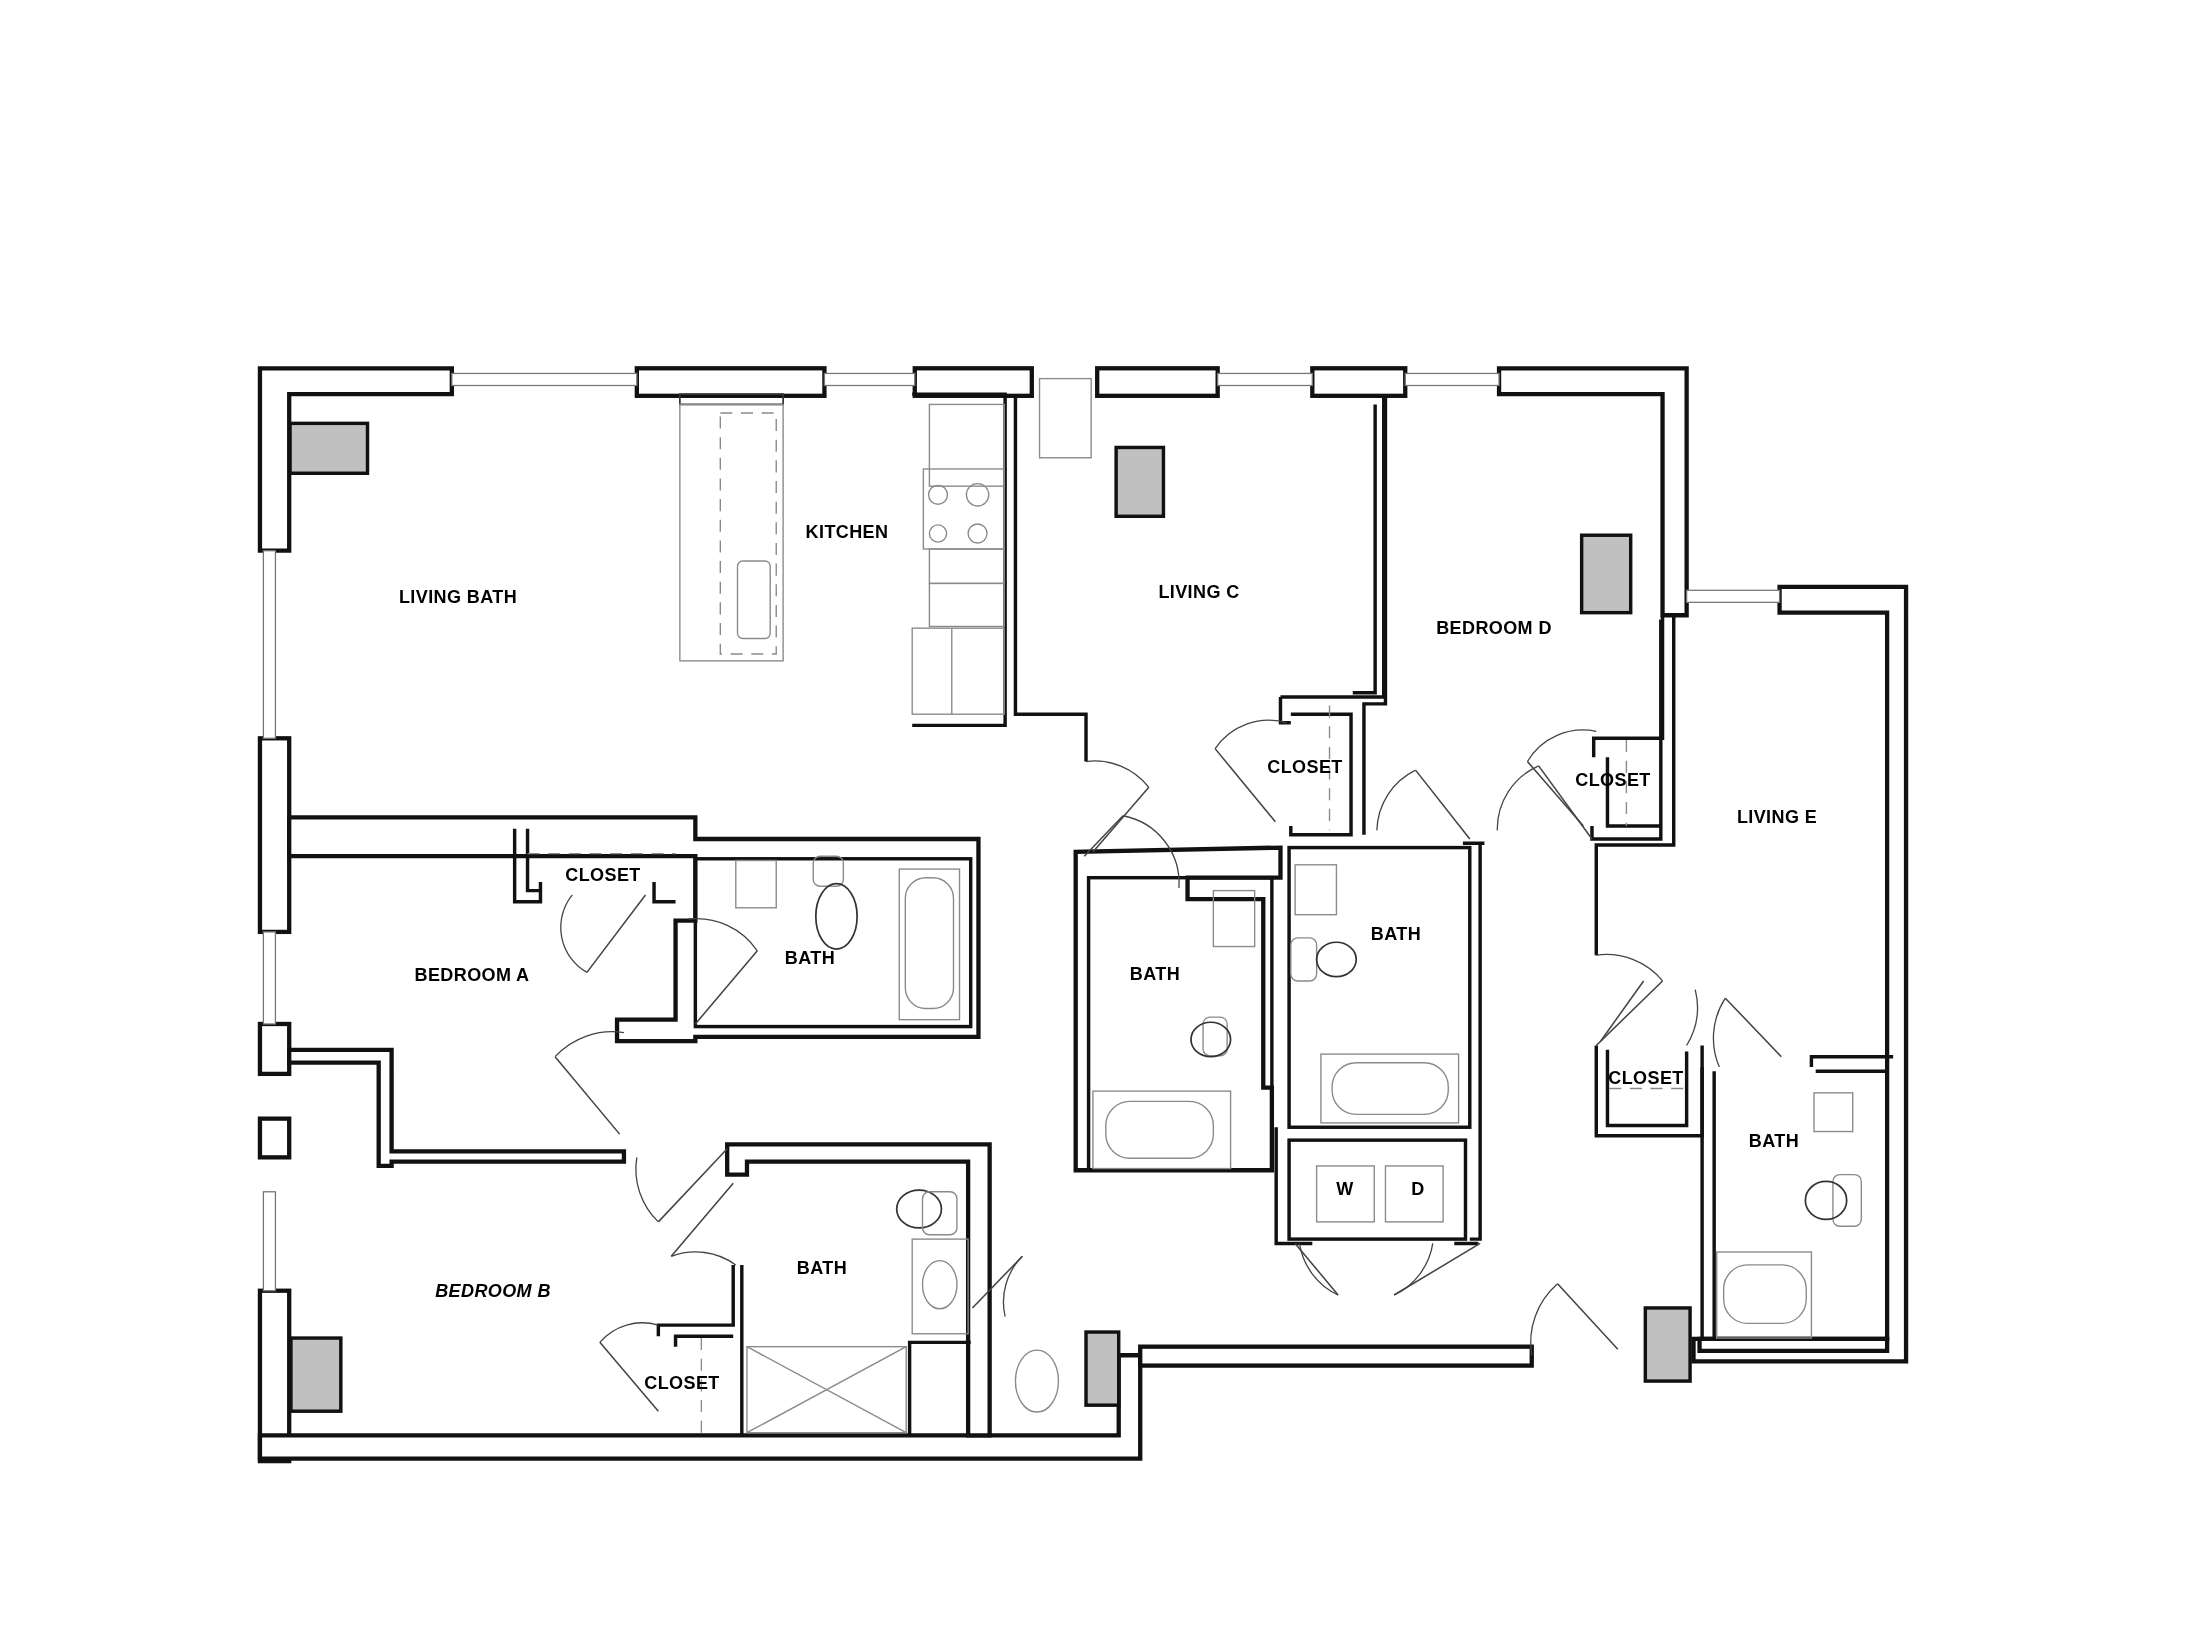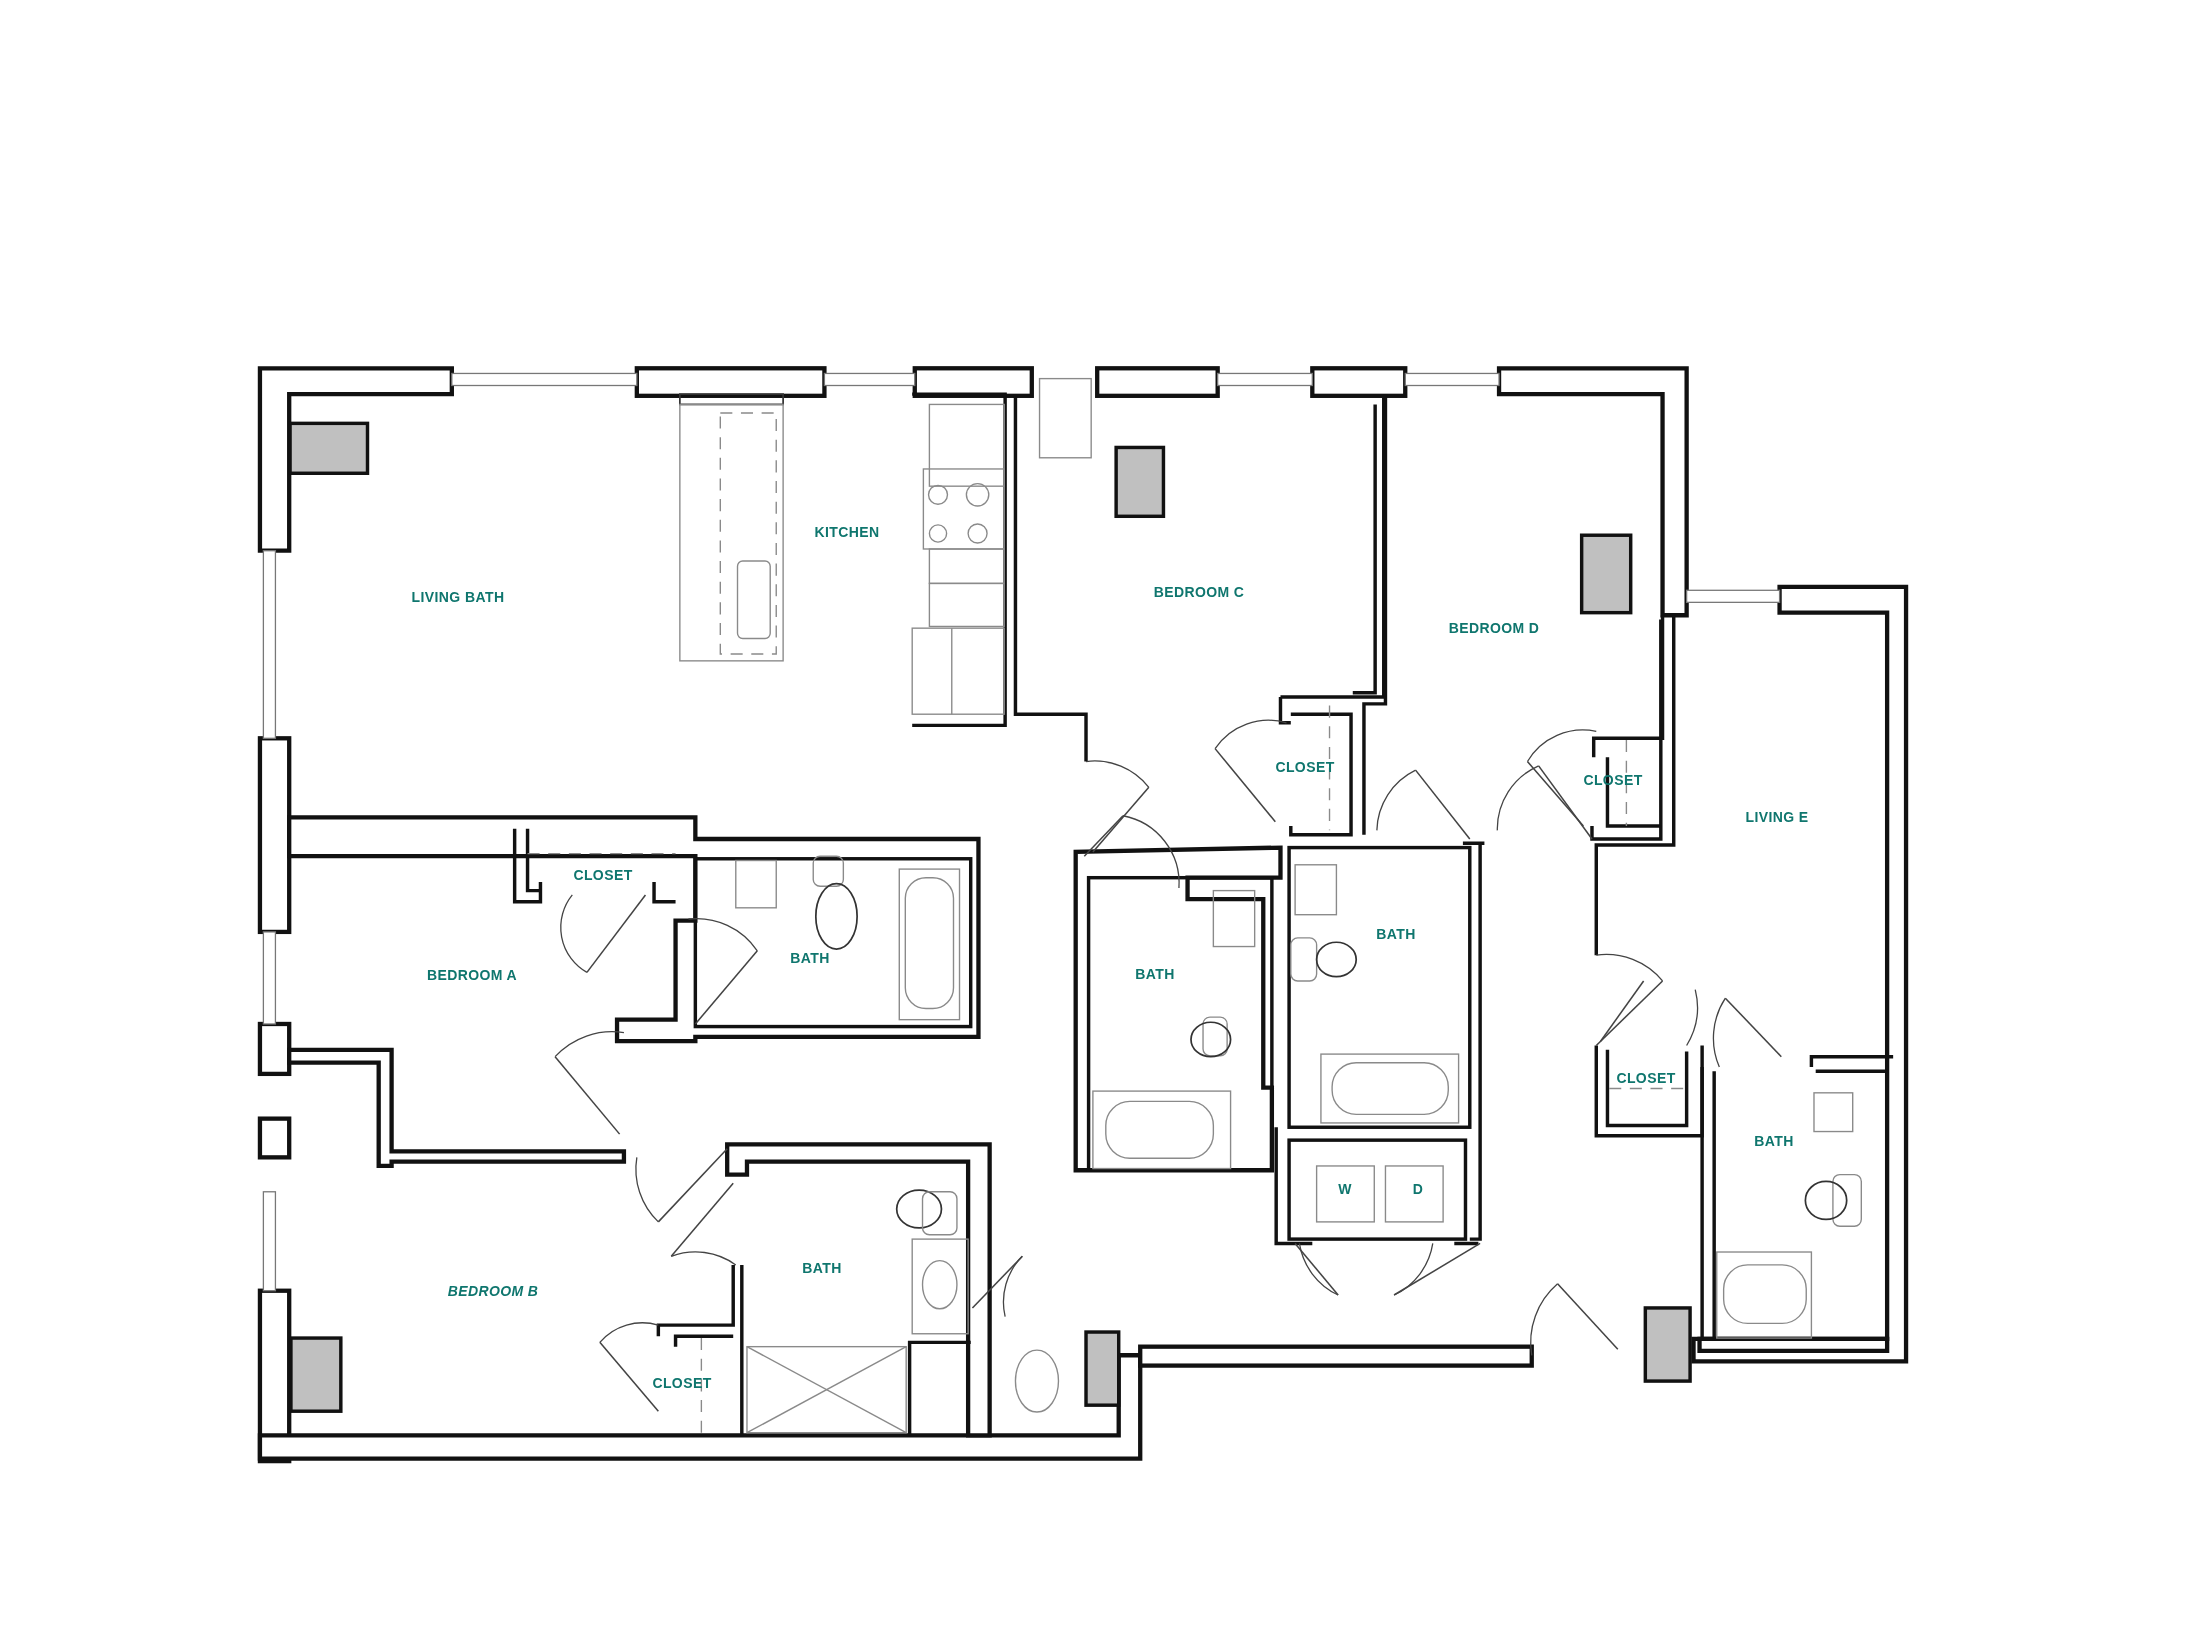--- a/index.html
+++ b/index.html
@@ -7,21 +7,21 @@
   #plan { position: absolute; left: 0; top: 0; width: 2203px; height: 1653px; }
   .wall { fill: #ffffff; stroke: #111111; stroke-width: 5; }
   .wall-thin { fill: none; stroke: #111111; stroke-width: 4; }
   .fix { fill: none; stroke: #8a8a8a; stroke-width: 1.6; }
   .fix-dark { fill: none; stroke: #333333; stroke-width: 2; }
   .dash { fill: none; stroke: #8a8a8a; stroke-width: 1.6; stroke-dasharray: 14 10; }
   .hvac { fill: #c0c0c0; stroke: #111111; stroke-width: 4; }
   .win { fill: #ffffff; stroke: #777777; stroke-width: 1.5; }
   .door { fill: none; stroke: #444444; stroke-width: 1.5; }
   .leaf { fill: #ffffff; stroke: #444444; stroke-width: 1.8; }
-  .label { position: absolute; font-family: "Liberation Sans", sans-serif; font-weight: 700; font-size: 14px; letter-spacing: 0.4px; color: #0f766e; white-space: nowrap; transform: translate(-50%, -50%); }
+  .label { position: absolute; font-family: "Liberation Sans", sans-serif; font-weight: 700; font-size: 18px; letter-spacing: 0.4px; color: #000000; white-space: nowrap; transform: translate(-50%, -50%); }
 </style>
 </head>
 <body>
 
 <svg id="plan" viewBox="0 0 2560 1921" xmlns="http://www.w3.org/2000/svg">
 
   <g>
 
     <path class="wall" d="M302 428 H525 V458 H336 V640 H302 Z"></path>
 
@@ -211,21 +211,21 @@
     <line class="leaf" x1="1720" y1="1445" x2="1620" y2="1505"></line>
     <path class="door" d="M1168 1530 A75 75 0 0 1 1188 1460"></path>
     <line class="leaf" x1="1188" y1="1460" x2="1130" y2="1520"></line>
     <path class="door" d="M1780 1575 A90 90 0 0 1 1810 1492"></path>
     <line class="leaf" x1="1810" y1="1492" x2="1880" y2="1568"></line>
   </g>
 </svg>
 
 <span class="label" style="left:458px; top:597px;">LIVING BATH</span>
 <span class="label" style="left:847px; top:532px;">KITCHEN</span>
-<span class="label" style="left:1199px; top:592px;">BEDROOM C</span>
+<span class="label" style="left:1199px; top:592px;">LIVING C</span>
 <span class="label" style="left:1494px; top:628px;">BEDROOM D</span>
 <span class="label" style="left:1777px; top:817px;">LIVING E</span>
 <span class="label" style="left:1305px; top:767px;">CLOSET</span>
 <span class="label" style="left:1613px; top:780px;">CLOSET</span>
 <span class="label" style="left:603px; top:875px;">CLOSET</span>
 <span class="label" style="left:448px; top:975px;padding-left:48px;">BEDROOM A</span>
 
 <span class="label" style="left:810px; top:958px;">BATH</span>
 <span class="label" style="left:1155px; top:974px;">BATH</span>
 <span class="label" style="left:1396px; top:934px;">BATH</span>

